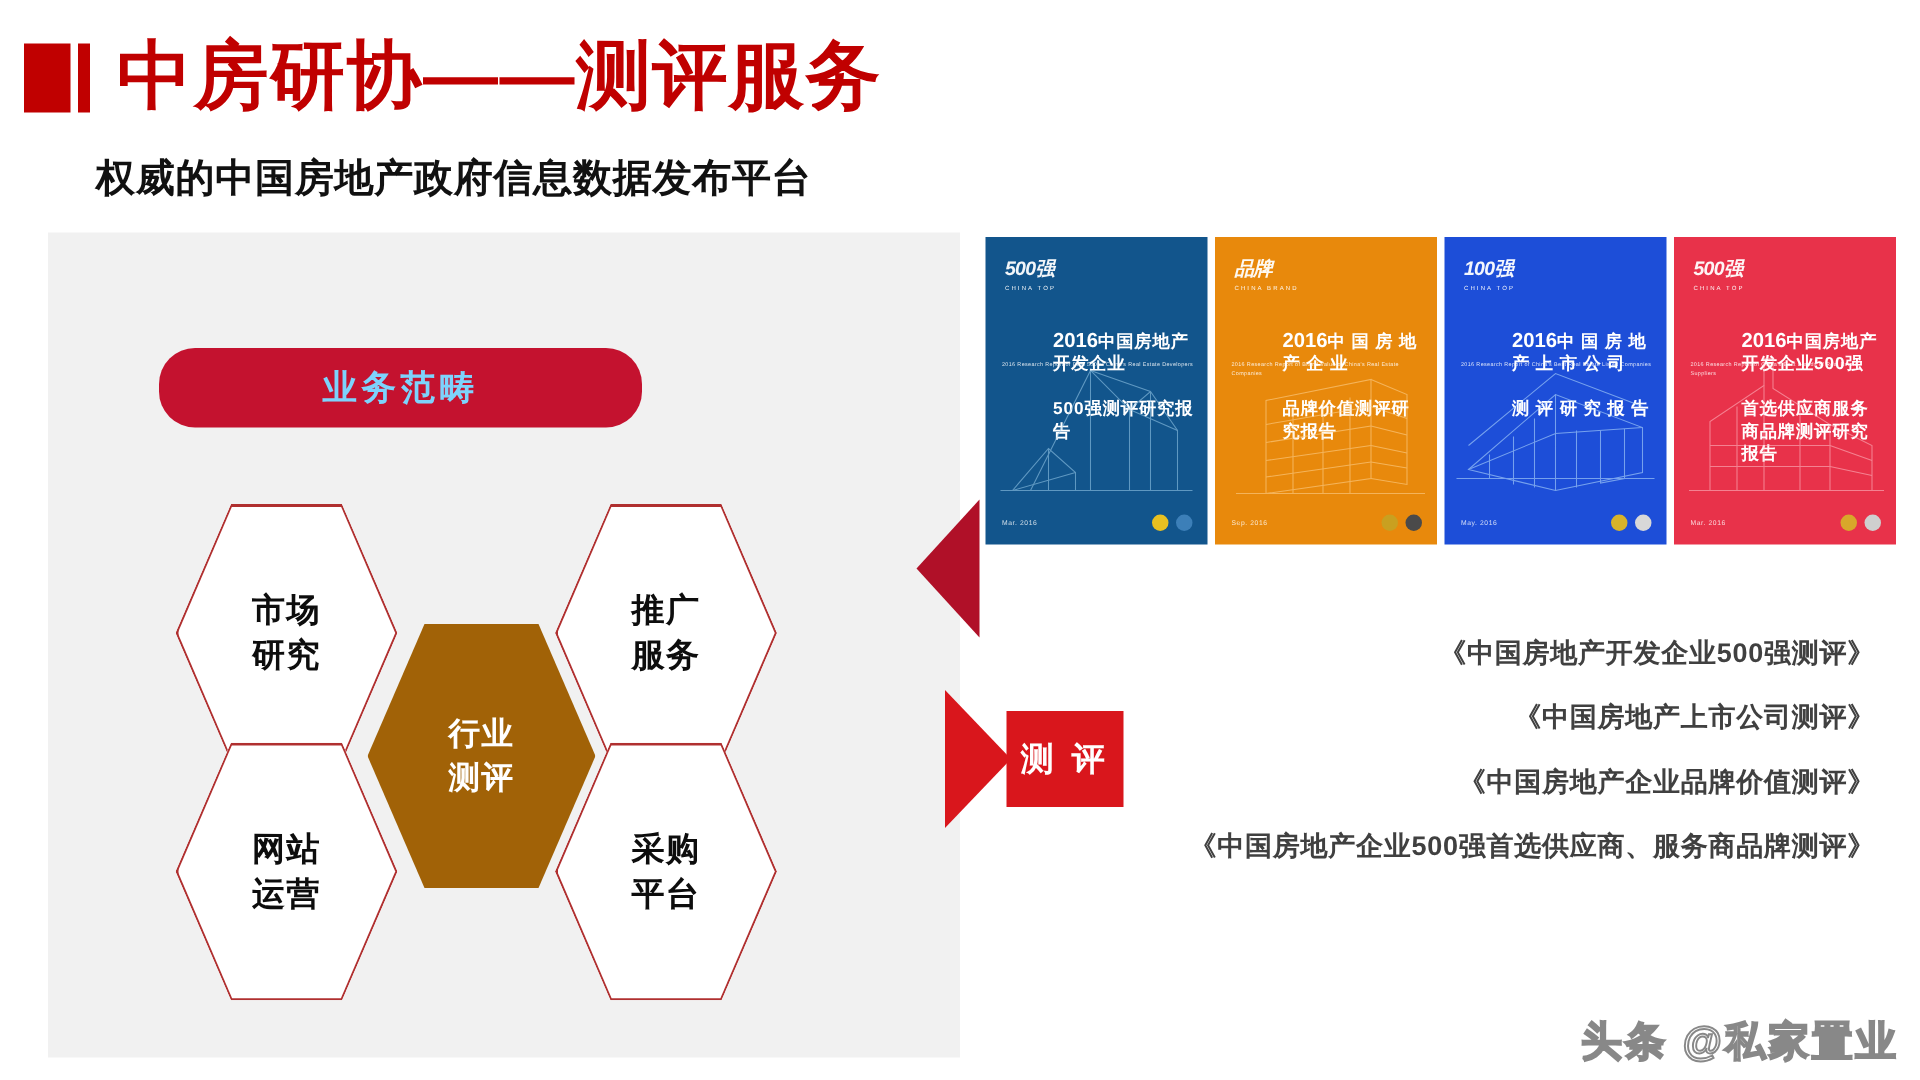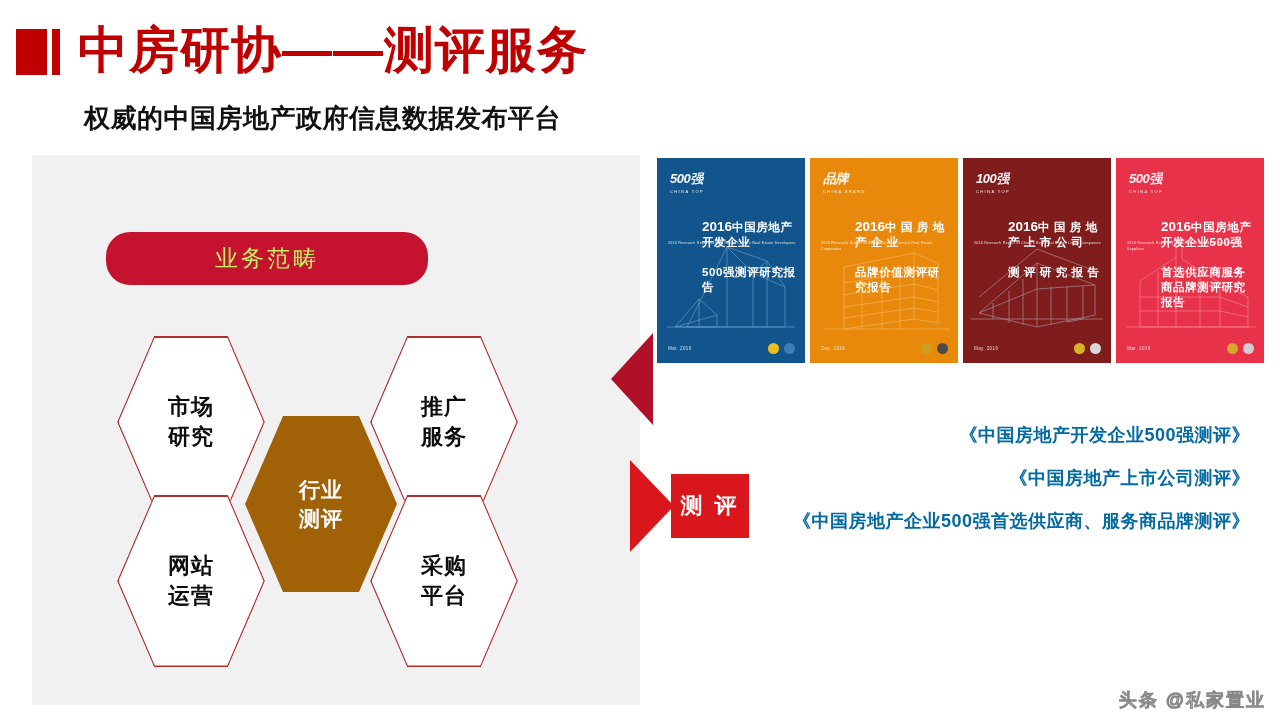--- a/index.html
+++ b/index.html
@@ -39,21 +39,21 @@
     font-size: 50px;
     font-weight: bold;
     color: #C00000;
     letter-spacing: 1px;
     line-height: 60px;
     white-space: nowrap;
   }
 
   #page-subtitle {
     position: absolute;
-    left: 84px;
+    left: 64px;
     top: 101px;
     font-size: 26px;
     font-weight: bold;
     color: #111111;
     letter-spacing: 0.5px;
     line-height: 34px;
     white-space: nowrap;
   }
 
   
@@ -74,22 +74,22 @@
     width: 322px;
     height: 53px;
     background: #C4122F;
     border-radius: 24px;
     display: flex;
     align-items: center;
     justify-content: center;
   }
   #scope-banner .banner-label {
     font-size: 23px;
-    font-weight: normal;
-    color: #bef264;
+    font-weight: bold;
+    color: #7dd3fc;
     letter-spacing: 3px;
   }
 
   
   .hex {
     position: absolute;
     width: 148px;
     height: 172px;
     display: flex;
     align-items: center;
@@ -278,35 +278,35 @@
   #report-list {
     position: absolute;
     left: 740px;
     top: 424px;
     width: 510px;
     text-align: right;
   }
   #report-list .report-item {
     font-size: 18px;
     font-weight: bold;
-    color: #0369a1;
+    color: #404040;
     line-height: 22px;
     letter-spacing: 0.5px;
     margin-bottom: 21px;
     white-space: nowrap;
   }
   #report-list .report-item:last-child { margin-bottom: 1px; }
 
   
   #watermark {
     position: absolute;
     right: 14px;
     bottom: 8px;
-    font-size: 18px;
-    font-weight: normal;
+    font-size: 27px;
+    font-weight: bold;
     letter-spacing: 2px;
     color: rgba(255,255,255,0.0);
     -webkit-text-stroke: 1.3px rgba(90,90,90,0.72);
     white-space: nowrap;
   }
 </style>
 </head>
 <body>
 
 <div id="header-marker">
@@ -399,21 +399,21 @@
         <path d="M14 102 L140 102"></path>
       </g>
     </svg>
     <div class="cover-date">Sep. 2016</div>
     <div class="cover-badges">
       <div class="badge" style="background:#C9A020"></div>
       <div class="badge" style="background:#4A4A4A"></div>
     </div>
   </div>
 
-  <div class="cover ink-light" style="background:#7f1d1d">
+  <div class="cover ink-light" style="background:#1d4ed8">
     <div class="cover-logo">
       <span>100强</span>
       <span class="logo-sub">CHINA TOP</span>
     </div>
     <div class="cover-year-line">
       <span class="yr">2016</span><span>中 国 房 地 产 上 市 公 司</span><br>
       <span>测 评 研 究 报 告</span>
     </div>
     <div class="cover-en">2016 Research Report of China's Best Real Estate Listed Companies</div>
     <svg class="cover-art" viewBox="0 0 148 112">
@@ -458,16 +458,17 @@
       <div class="badge" style="background:#D8A82A"></div>
       <div class="badge" style="background:#CFCFCF"></div>
     </div>
   </div>
 
 </div>
 
 <div id="report-list">
   <div class="report-item">《中国房地产开发企业500强测评》</div>
   <div class="report-item">《中国房地产上市公司测评》</div>
+  <div class="report-item">《中国房地产企业品牌价值测评》</div>
   <div class="report-item">《中国房地产企业500强首选供应商、服务商品牌测评》</div>
 </div>
 
 <div id="watermark">头条 @私家置业</div>
 
 </body></html>

